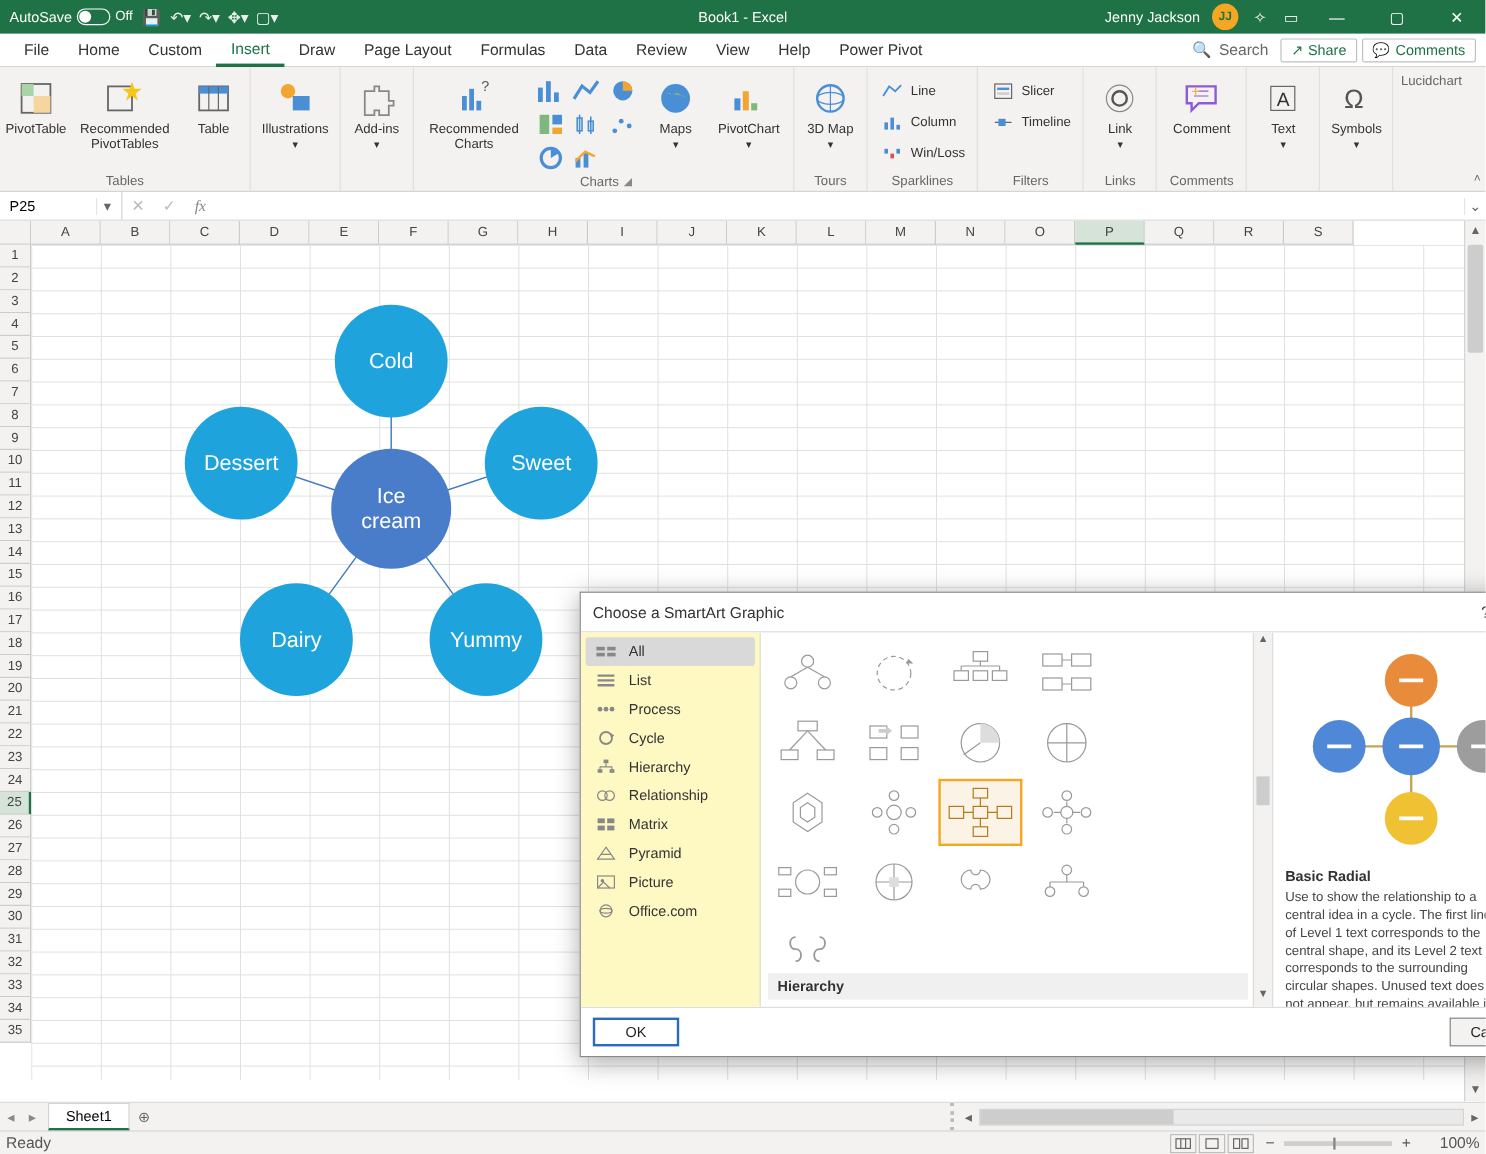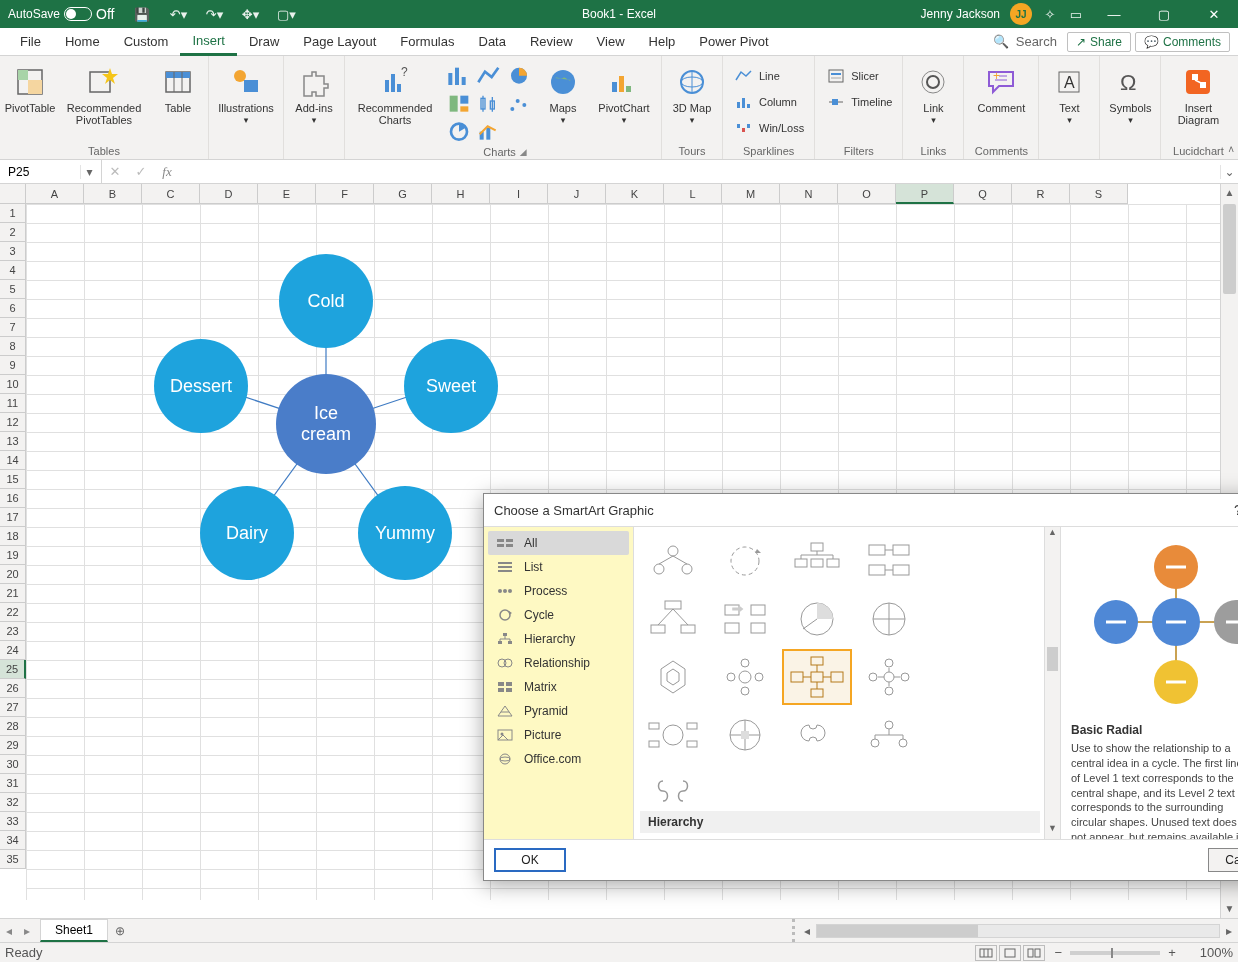--- a/index.html
+++ b/index.html
@@ -1,20 +1,20 @@
 <!DOCTYPE html>
 <html><head>
 <meta charset="utf-8">
 <style>
   * { box-sizing: border-box; margin: 0; padding: 0; font-family: "Segoe UI", Arial, sans-serif; }
   body { width: 1238px; height: 962px; background: #fff; overflow: hidden; position: relative; font-size: 12px; }
 
   
   .titlebar { height: 28px; background: #1e7245; display: flex; align-items: center; color: #fff; font-size: 12px; position: relative; }
-  .titlebar .left { display: flex; align-items: center; gap: 20px; padding-left: 8px; }
+  .titlebar .left { display: flex; align-items: center; gap: 8px; padding-left: 8px; }
   .titlebar .autosave { display: flex; align-items: center; gap: 4px; }
   .titlebar .toggle { width: 28px; height: 14px; border: 1px solid #fff; border-radius: 7px; position: relative; }
   .titlebar .toggle::after { content:""; width:10px; height:10px; border-radius:50%; background:#fff; position:absolute; left:1px; top:1px; }
   .titlebar .qicon { width:16px; height:16px; display:inline-flex; align-items:center; justify-content:center; color:#fff; opacity:.9; font-size:13px;}
   .titlebar .center { position:absolute; left:50%; transform:translateX(-50%); }
   .titlebar .right { margin-left:auto; display:flex; align-items:center; gap:10px; padding-right:4px; }
   .titlebar .avatar { width:22px; height:22px; border-radius:50%; background:#f5a623; color:#1e7245; display:flex; align-items:center; justify-content:center; font-size:10px; font-weight:bold;}
   .titlebar .winbtn { width:40px; height:28px; display:flex; align-items:center; justify-content:center; font-size:13px;}
 
   
@@ -129,21 +129,21 @@
   .dialog .dbutton.primary { border:2px solid #2a6ac2; background:#fff;}
 </style>
 </head>
 <body>
 
 <div class="titlebar">
   <div class="left">
     <div class="autosave">
       <span>AutoSave</span>
       <span class="toggle"></span>
-      <span style="font-size:14px;">Off</span>
+      <span style="font-size:11px;">Off</span>
     </div>
     <span class="qicon">💾</span>
     <span class="qicon">↶▾</span>
     <span class="qicon">↷▾</span>
     <span class="qicon">✥▾</span>
     <span class="qicon">▢▾</span>
   </div>
   <div class="center">Book1 - Excel</div>
   <div class="right">
     <span>Jenny Jackson</span>
@@ -487,33 +487,20 @@
             </svg>
           </div>
         <span>Symbols</span>
           <span style="font-size:9px;">▾</span>
       </div>
     </div>
     <div class="glabel">&nbsp;</div>
   </div>
 
   <div class="rgroup" style="border-right:none">
-    <div class="controls">
-      <div class="bigbtn">
-        <div class="bicon">
-            <svg viewBox="0 0 32 32">
-              <rect x="4" y="4" width="24" height="24" rx="4" fill="#f26522"></rect>
-              <rect x="10" y="8" width="6" height="6" fill="#fff"></rect>
-              <rect x="18" y="16" width="6" height="6" fill="#fff"></rect>
-              <line x1="13" y1="14" x2="21" y2="18" stroke="#fff" stroke-width="1.5"></line>
-            </svg>
-          </div>
-        <span>Insert Diagram</span>
-      </div>
-    </div>
     <div class="glabel">Lucidchart</div>
   </div>
   <span class="collapse-btn">˄</span>
 </div>
 
 <div class="namebar">
   <div class="namebox">
     <input value="P25" style="">
     <span class="dd">▾</span>
   </div>

